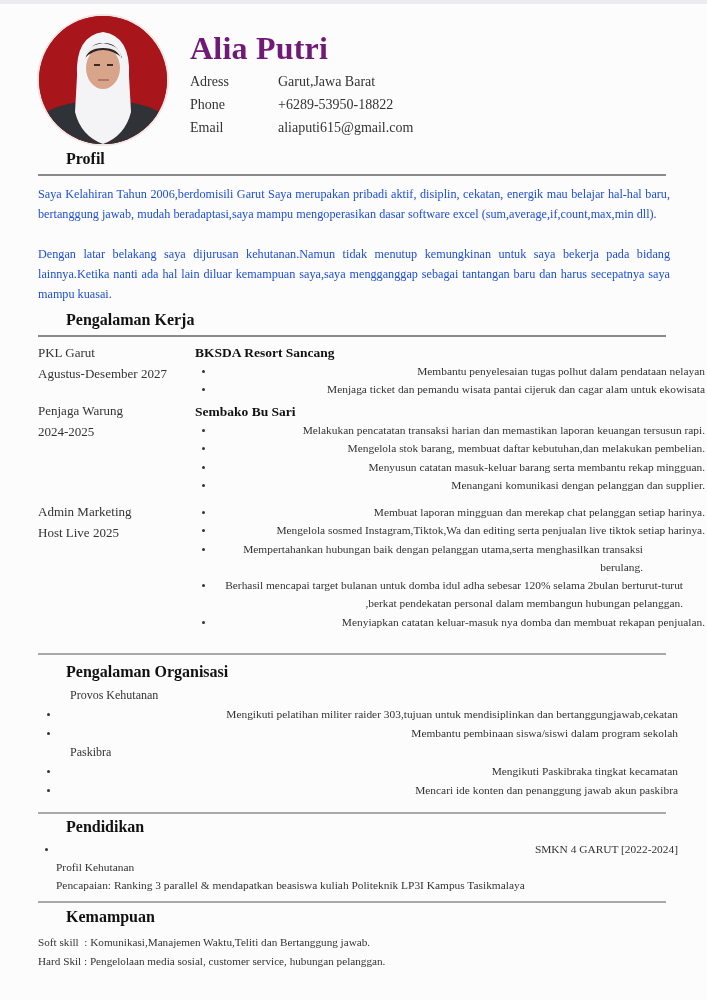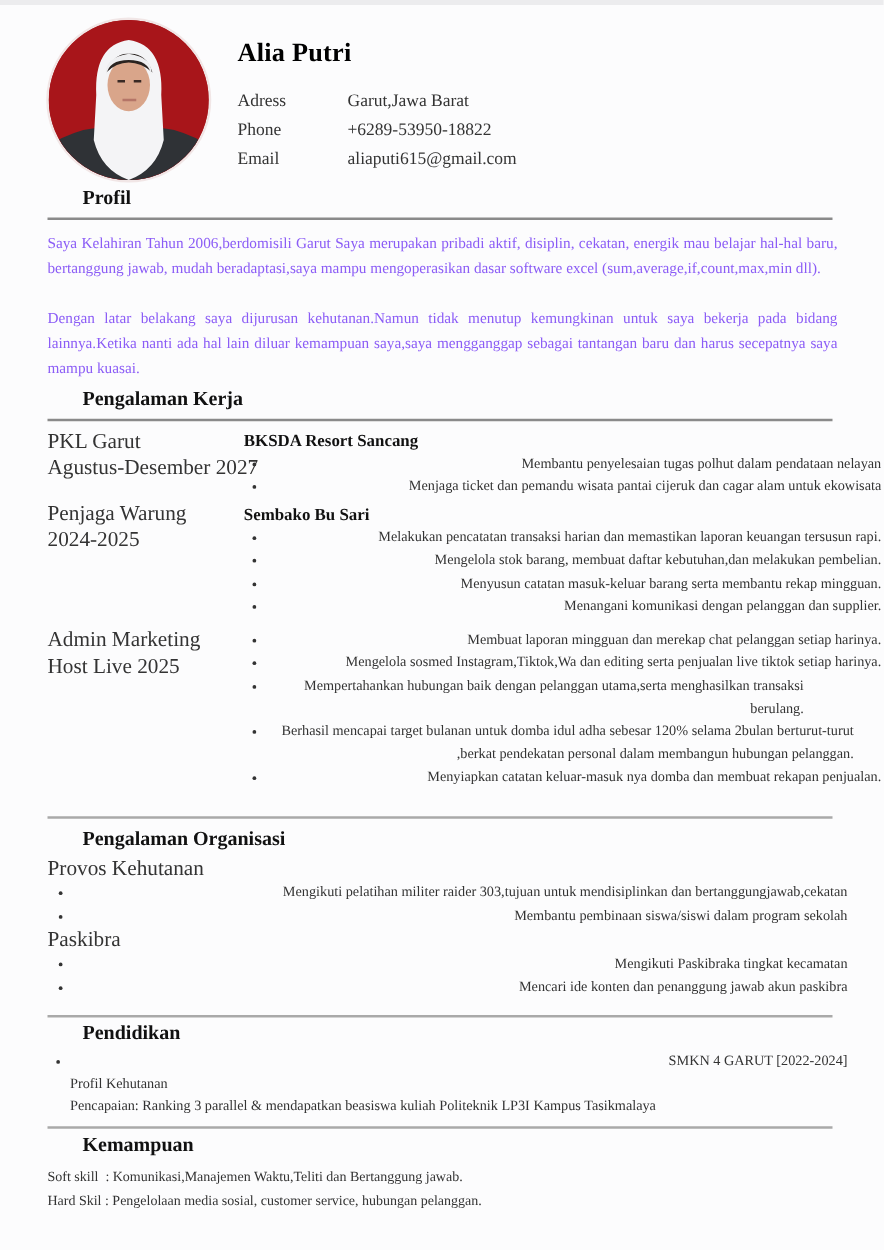--- a/index.html
+++ b/index.html
@@ -13,53 +13,53 @@
     .topbar { position: absolute; left: 0; top: 0; width: 707px; height: 4px; background: #ececee; }
 
     
     .photo {
       position: absolute; left: 39px; top: 16px; width: 128px; height: 128px;
       border-radius: 50%; overflow: hidden; background: #a8151a;
       box-shadow: 0 0 0 2px #f1e6e6;
     }
     .photo svg { width: 100%; height: 100%; display: block; }
     .name {
-      position: absolute; left: 190px; top: 30px; font-size: 21px; font-weight: bold; color: #000000;
+      position: absolute; left: 190px; top: 30px; font-size: 32px; font-weight: bold; color: #701a75;
       letter-spacing: 0.2px;
     }
     .contact { position: absolute; left: 190px; top: 70px; font-size: 14px; color: #333; }
     .contact .row { display: flex; height: 23px; line-height: 23px; }
     .contact .lbl { width: 88px; }
 
     
     .section-title {
       position: absolute; left: 38px; font-size: 16px; font-weight: bold; color: #111; margin-left: 28px;
     }
     .rule { position: absolute; left: 38px; width: 628px; height: 2px; background: #8a8a8a; }
     .rule.light { height: 1.5px; background: #a9a9a9; }
 
     .para {
       position: absolute; left: 38px; width: 632px; font-size: 12.2px; line-height: 20px;
-      text-align: justify; color: #8b5cf6;
+      text-align: justify; color: #1d4ed8;
     }
 
-    .job-left { position: absolute; left: 38px; font-size: 17px; line-height: 21px; color: #333; }
+    .job-left { position: absolute; left: 38px; font-size: 13px; line-height: 21px; color: #333; }
     .job-right { position: absolute; left: 195px; width: 510px; }
     .company { font-size: 13.5px; font-weight: bold; color: #111; line-height: 19px; }
     ul { margin: 0; padding: 0; list-style: none; text-align: right; }
     li.b {
       position: relative; padding-left: 18px; font-size: 11.4px; line-height: 18.3px; color: #333;
     }
     li.b::before {
       content: ""; position: absolute; left: 7px; top: 8px; width: 3px; height: 3px;
       background: #333; border-radius: 50%;
     }
 
     .org { position: absolute; left: 38px; width: 640px; }
-    .org .sub { font-size: 17px; line-height: 20px; color: #333; }
+    .org .sub { font-size: 12px; line-height: 20px; color: #333; margin-left: 32px; }
     .org li.b { font-size: 11.4px; line-height: 18.5px; padding-left: 20px; }
     .org li.b::before { left: 9px; }
 
     .edu { position: absolute; left: 38px; width: 640px; font-size: 11.4px; line-height: 18px; color: #333; }
     .edu li.b { padding-left: 18px; }
     .edu .indent { padding-left: 18px; }
 
     .skills { position: absolute; left: 38px; font-size: 11.2px; line-height: 18.5px; color: #333; }
   </style>
 </head>

